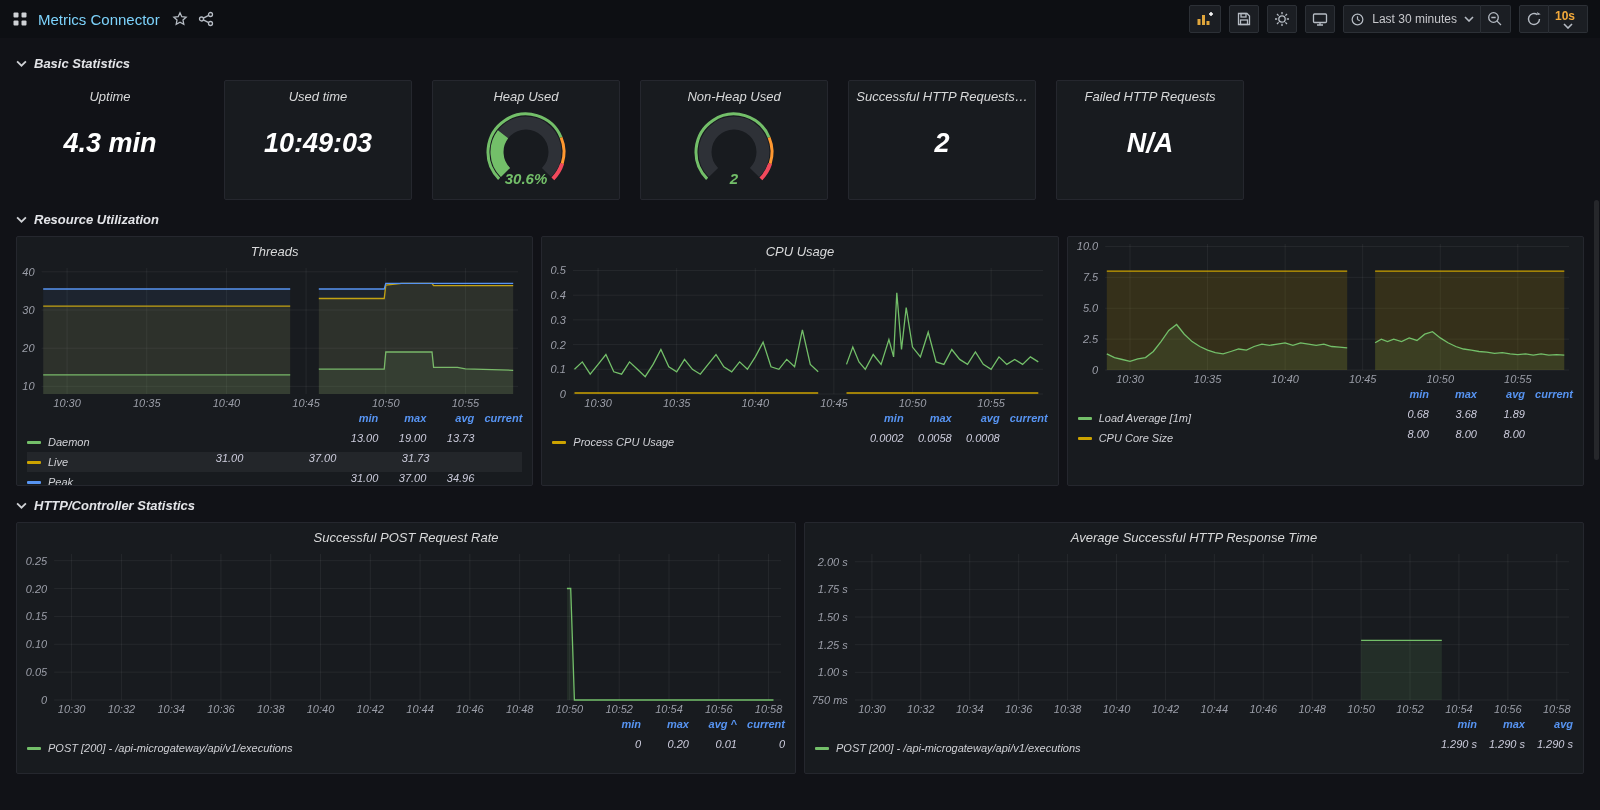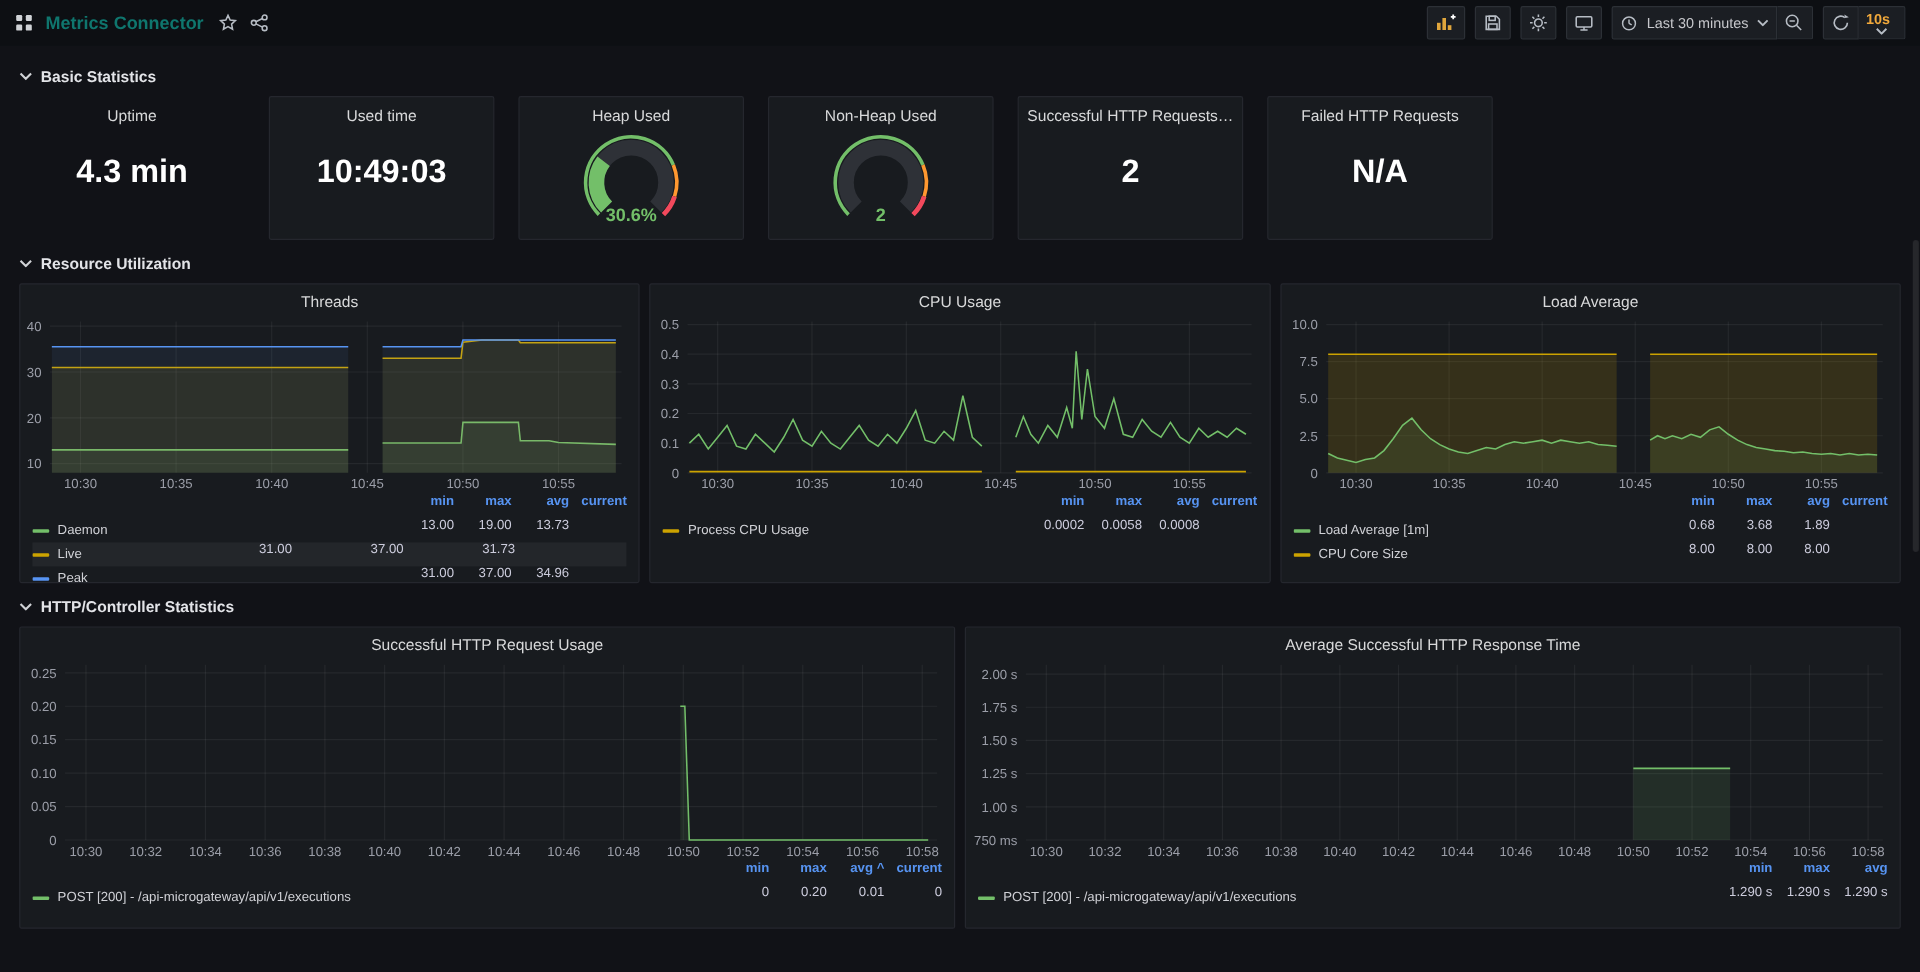--- a/index.html
+++ b/index.html
@@ -10,39 +10,39 @@
     font-family: "Liberation Sans", sans-serif;
     overflow: hidden;
   }
   
   .topbar {
     height: 38px; background: #0d0f13;
     display: flex; align-items: center; justify-content: space-between;
     padding: 0 12px;
   }
   .tb-left { display: flex; align-items: center; gap: 10px; }
-  .dash-title { font-size: 15px; font-weight: 700; color: #0f766e; margin-right: 2px; }
+  .dash-title { font-size: 15px; font-weight: 400; color: #7dd3fc; margin-right: 2px; }
   .tb-icon { display: inline-flex; align-items: center; justify-content: center; cursor: pointer; }
   .tb-right { display: flex; align-items: center; }
   .tb-btn {
     height: 28px; min-width: 30px; margin-left: 8px;
     background: #1b1e23; border: 1px solid #2c3036; border-radius: 2px;
     display: inline-flex; align-items: center; justify-content: center;
     color: #c7c8cc; font-size: 12px; cursor: pointer; padding: 0 6px;
     font-family: "Liberation Sans", sans-serif;
   }
   .tb-group { display: inline-flex; margin-left: 8px; }
   .tb-group .tb-btn { margin-left: 0; border-radius: 0; }
   .tb-group .tb-btn:first-child { border-radius: 2px 0 0 2px; }
   .tb-group .tb-btn:last-child { border-radius: 0 2px 2px 0; }
   .tb-group .tb-btn + .tb-btn { border-left: none; flex-direction: column; }
   .tb-btn .lbl { margin: 0 7px 0 7px; }
   .interval-lbl { font-weight: 600; margin-right: 6px; }
   
-  .dash { padding: 6px 16px 0 16px; height: 772px; overflow: hidden; }
+  .dash { padding: 6px 16px 0 16px; height: 772px; overflow: hidden; font-style: italic; }
   .section-header {
     display: flex; align-items: center; gap: 7px;
     height: 26px; margin-top: 6px; cursor: pointer;
     font-size: 13px; font-weight: 700; color: #e3e4e8;
   }
   .panel { background: #181b1f; border: 1px solid #25272e; border-radius: 2px; }
   .panel.transparent { background: transparent; border-color: transparent; }
   
   .stat-row { display: flex; gap: 20px; margin-top: 4px; }
   .stat-panel { width: 188px; height: 120px; overflow: hidden; }
@@ -348,21 +348,20 @@
               <span>Process CPU Usage</span>
             </div>
             <div class="lg-val">0.0002</div>
             <div class="lg-val">0.0058</div>
             <div class="lg-val">0.0008</div>
             <div class="lg-val"></div>
           </div>
         </div>
     </div>
     <div class="panel graph-panel">
-      <div class="panel-title">Load Average</div>
       <div class="chart rchart"><svg width="515" height="150">
             <line x1="62.01872909698997" y1="7" x2="62.01872909698997" y2="133" stroke="rgba(255,255,255,0.06)"></line>
             <text x="62.01872909698997" y="146" fill="#9b9ea8" font-size="11" text-anchor="middle">10:30</text>
             <line x1="139.5772575250836" y1="7" x2="139.5772575250836" y2="133" stroke="rgba(255,255,255,0.06)"></line>
             <text x="139.5772575250836" y="146" fill="#9b9ea8" font-size="11" text-anchor="middle">10:35</text>
             <line x1="217.13578595317728" y1="7" x2="217.13578595317728" y2="133" stroke="rgba(255,255,255,0.06)"></line>
             <text x="217.13578595317728" y="146" fill="#9b9ea8" font-size="11" text-anchor="middle">10:40</text>
             <line x1="294.6943143812709" y1="7" x2="294.6943143812709" y2="133" stroke="rgba(255,255,255,0.06)"></line>
             <text x="294.6943143812709" y="146" fill="#9b9ea8" font-size="11" text-anchor="middle">10:45</text>
             <line x1="372.25284280936455" y1="7" x2="372.25284280936455" y2="133" stroke="rgba(255,255,255,0.06)"></line>
@@ -422,21 +421,21 @@
 
   <div class="section-header">
     <svg width="11" height="7" viewBox="0 0 10 6" fill="none" stroke="#d0d2d6" stroke-width="1.6">
         <path d="M1 1 L5 5 L9 1"></path>
       </svg>
     <span>HTTP/Controller Statistics</span>
   </div>
 
   <div class="graph-row http-row">
     <div class="panel graph-panel">
-      <div class="panel-title">Successful HTTP Request Usage</div>
+      <div class="panel-title">Successful POST Request Rate</div>
       <div class="chart hchart"><svg width="778" height="170">
             <line x1="54.62328767123287" y1="7" x2="54.62328767123287" y2="153" stroke="rgba(255,255,255,0.06)"></line>
             <text x="54.62328767123287" y="166" fill="#9b9ea8" font-size="11" text-anchor="middle">10:30</text>
             <line x1="104.4041095890411" y1="7" x2="104.4041095890411" y2="153" stroke="rgba(255,255,255,0.06)"></line>
             <text x="104.4041095890411" y="166" fill="#9b9ea8" font-size="11" text-anchor="middle">10:32</text>
             <line x1="154.1849315068493" y1="7" x2="154.1849315068493" y2="153" stroke="rgba(255,255,255,0.06)"></line>
             <text x="154.1849315068493" y="166" fill="#9b9ea8" font-size="11" text-anchor="middle">10:34</text>
             <line x1="203.96575342465752" y1="7" x2="203.96575342465752" y2="153" stroke="rgba(255,255,255,0.06)"></line>
             <text x="203.96575342465752" y="166" fill="#9b9ea8" font-size="11" text-anchor="middle">10:36</text>
             <line x1="253.74657534246575" y1="7" x2="253.74657534246575" y2="153" stroke="rgba(255,255,255,0.06)"></line>

